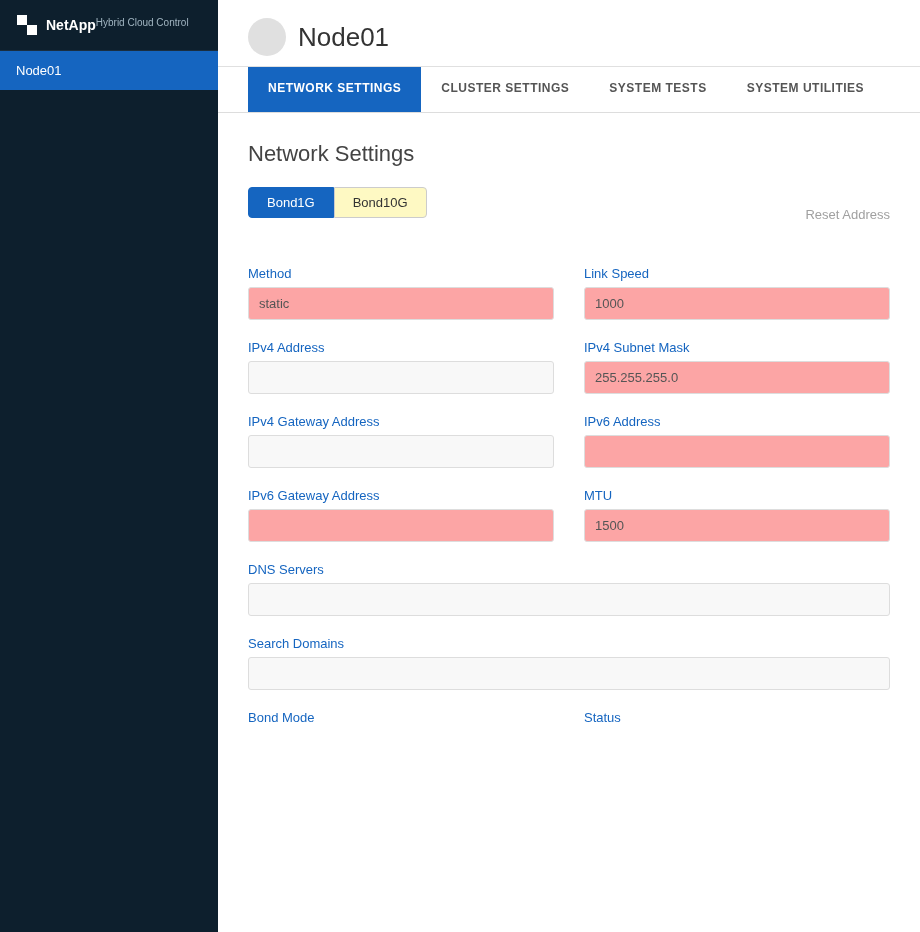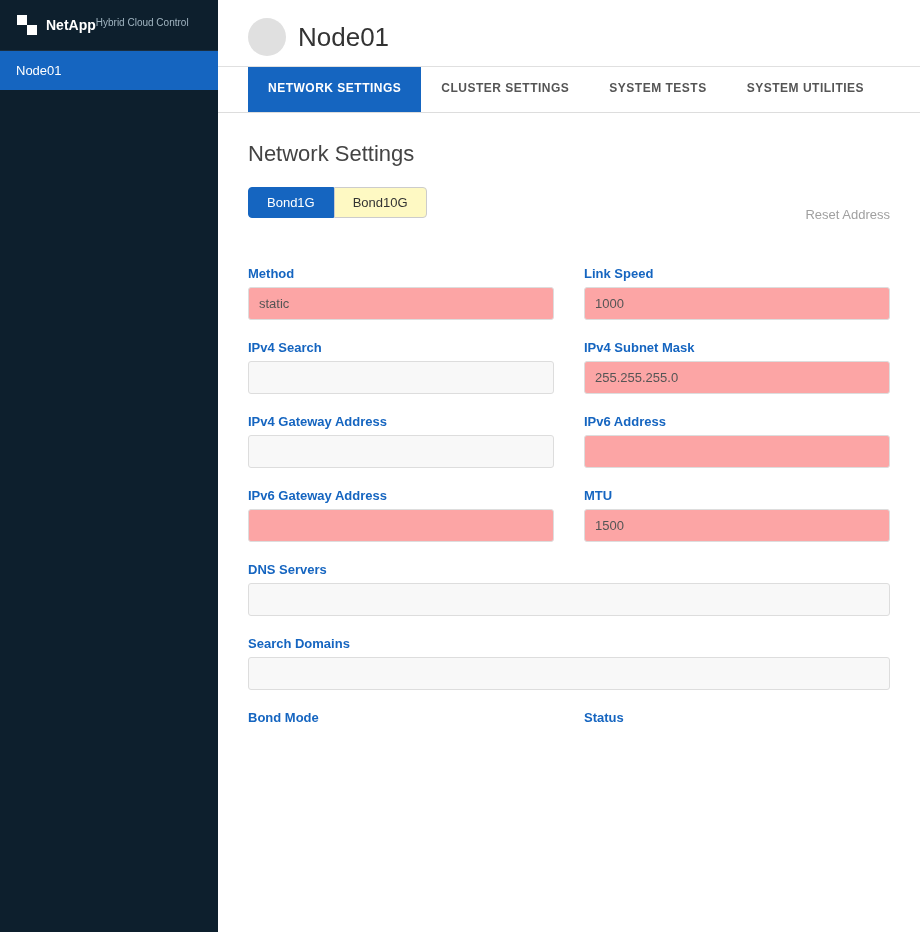--- a/index.html
+++ b/index.html
@@ -156,21 +156,21 @@
       display: flex;
       flex-direction: column;
       gap: 6px;
     }
     .form-group.full-width {
       grid-column: 1 / -1;
     }
     .form-label {
       font-size: 13px;
       color: #1565c0;
-      font-weight: 700;
+      font-weight: 400;
     }
     .form-input {
       width: 100%;
       padding: 8px 10px;
       border: 1px solid #ddd;
       border-radius: 3px;
       font-size: 13px;
       color: #555;
       background: #fca5a5;
       outline: none;
@@ -241,21 +241,21 @@
         <label class="form-label">Method</label>
         <input class="form-input" type="text" readonly="" value="static" style="">
       </div>
 
       <div class="form-group">
         <label class="form-label">Link Speed</label>
         <input class="form-input" type="text" value="1000" style="">
       </div>
 
       <div class="form-group">
-        <label class="form-label">IPv4 Search</label>
+        <label class="form-label">IPv4 Address</label>
         <input class="form-input blurred" type="text" style="color: rgb(204, 204, 204); background: rgb(248, 248, 248);">
       </div>
 
       <div class="form-group">
         <label class="form-label">IPv4 Subnet Mask</label>
         <input class="form-input" type="text" value="255.255.255.0" style="">
       </div>
 
       <div class="form-group">
         <label class="form-label">IPv4 Gateway Address</label>

